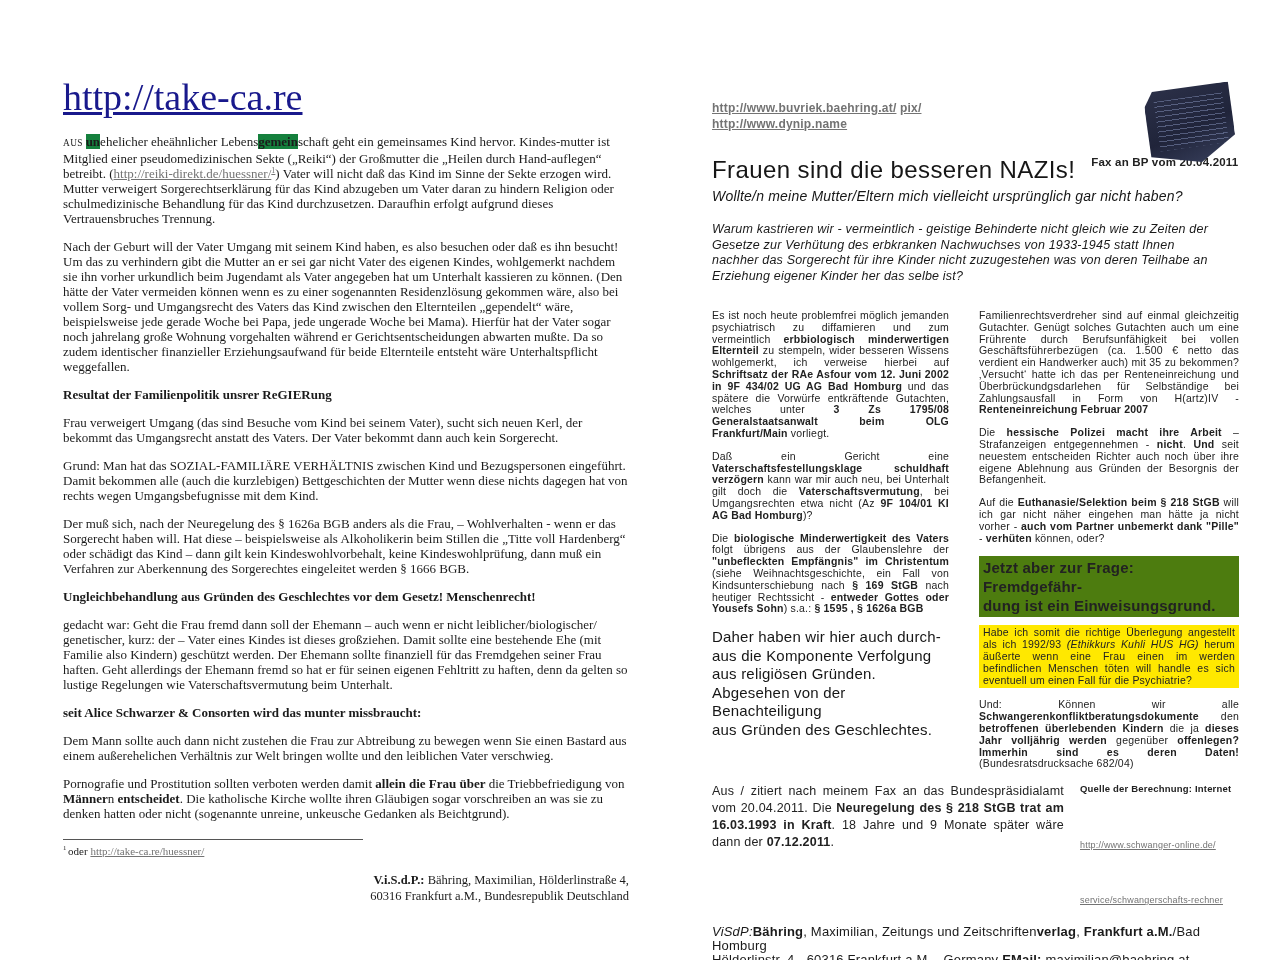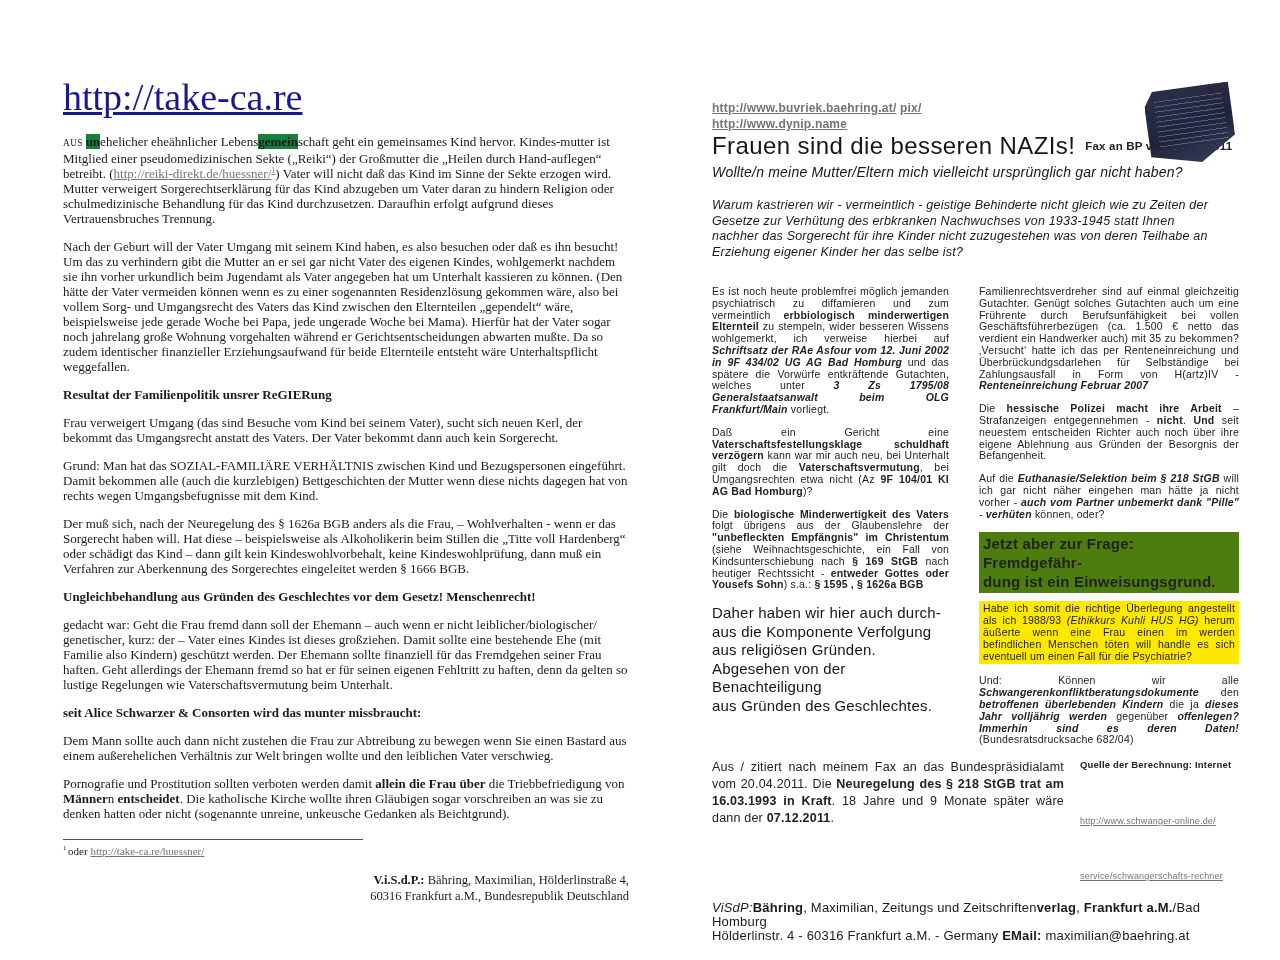--- a/index.html
+++ b/index.html
@@ -1,42 +1,42 @@
 <!DOCTYPE html>
 <html><head>
 <meta charset="utf-8">
 <style>
   html,body{margin:0;padding:0;background:#ffffff;width:1280px;height:960px;overflow:hidden;}
   body{font-family:"Liberation Sans",sans-serif;color:#1c1c1c;}
 
   
   .b{font-weight:bold;}
   .i{font-style:italic;}
-  .bi{font-weight:bold;font-style:italic;}
+  .bi{font-weight:bold;}
   .hl{background:#15803d;}
   .link{color:#737373;text-decoration:underline;cursor:pointer;margin-top:43px;}
   .sup{vertical-align:super;font-size:0.62em;line-height:0;}
   .sc{font-size:0.72em;letter-spacing:0.4px;}
 
   
   .page-left{position:absolute;left:63px;top:78px;width:566px;
     font-family:"Liberation Serif",serif;font-size:13px;line-height:15px;color:#1b1b1b;}
   .lp-title{display:inline-block;font-size:38px;line-height:1.05;color:#19198c;
     text-decoration:underline;margin:0 0 16px 0;font-weight:normal;}
   .page-left p{margin:0 0 13px 0;}
   .page-left h3{font-size:13px;line-height:15px;margin:0 0 13px 0;font-weight:bold;}
   .footnote-rule{border:none;border-top:1px solid #555;width:300px;margin:18px 0 4px 0;}
   .footnote{font-size:11px;margin:0 0 4px 0;}
   .visdp{ text-align:right;font-size:12.5px;line-height:16px;margin-top:6px;}
 
   
   .page-right{position:absolute;left:712px;top:100px;width:527px;color:#222;
     letter-spacing:0.2px;}
   .rp-links{font-size:12px;line-height:16px;font-weight:bold;}
-  .rp-headrow{display:flex;align-items:center;gap:10px;margin-top:0;}
+  .rp-headrow{display:flex;align-items:flex-start;gap:16px;margin-top:24px;}
   .rp-headline{font-size:24px;letter-spacing:0.4px;color:#161616;}
   .rp-fax-note{font-size:11.5px;font-weight:bold;white-space:nowrap;}
   .rp-subtitle{font-size:14px;font-style:italic;margin-top:4px;color:#161616;}
   .rp-intro{font-size:12.5px;line-height:15.5px;font-style:italic;margin-top:18px;width:505px;color:#1a1a1a;}
   .rp-cols{display:flex;gap:30px;margin-top:26px;}
   .col-l{width:237px;}
   .col-r{width:260px;}
   .rp-cols p{font-size:10.5px;line-height:11.8px;text-align:justify;margin:0 0 11px 0;}
   .subhead{font-size:15px;line-height:18.5px;white-space:pre-line;margin:13px 0 12px 0;color:#161616;}
   .hl-heading{font-size:15px;line-height:19px;font-weight:bold;white-space:pre-line;
@@ -106,21 +106,21 @@
 aus religiösen Gründen.
 Abgesehen von der Benachteiligung
 aus Gründen des Geschlechtes.</div>
     </div>
     <div class="col-r">
       <p><span>Familienrechtsverdreher sind auf einmal gleichzeitig Gutachter. Genügt solches Gutachten auch um eine Frührente durch Berufsunfähigkeit  bei vollen Geschäftsführerbezügen  (ca. 1.500 € netto das verdient ein Handwerker auch) mit 35 zu bekommen?  ‚Versucht‘ hatte ich das per Renteneinreichung und Überbrückundgsdarlehen für Selbständige bei Zahlungsausfall  in Form von H(artz)IV - </span><span class="bi">Renteneinreichung Februar 2007</span></p>
       <p><span>Die </span><span class="b">hessische Polizei macht ihre Arbeit</span><span> – Strafanzeigen entgegennehmen - </span><span class="b">nicht</span><span>.  </span><span class="b">Und</span><span> seit neuestem entscheiden Richter auch noch über ihre eigene Ablehnung aus Gründen der Besorgnis der Befangenheit.</span></p>
       <p><span>Auf die </span><span class="bi">Euthanasie/Selektion beim § 218 StGB</span><span> will ich gar nicht näher eingehen man hätte ja nicht vorher - </span><span class="bi">auch vom Partner unbemerkt dank "Pille"</span><span> - </span><span class="bi">verhüten</span><span> können, oder?</span></p>
       <div class="hl-heading">Jetzt aber zur Frage: Fremdgefähr-
 dung ist ein Einweisungsgrund.</div>
-      <p class="hl-para"><span>Habe ich somit die richtige Überlegung angestellt als ich 1988/93 </span><span class="i">(Ethikkurs Kuhli HUS HG)</span><span> herum äußerte wenn eine Frau einen im werden befindlichen Menschen töten will handle es sich eventuell um einen Fall für die Psychiatrie?</span></p>
+      <p class="hl-para"><span>Habe ich somit die richtige Überlegung angestellt als ich 1992/93 </span><span class="i">(Ethikkurs Kuhli HUS HG)</span><span> herum äußerte wenn eine Frau einen im werden befindlichen Menschen töten will handle es sich eventuell um einen Fall für die Psychiatrie?</span></p>
       <p><span>Und: Können wir alle </span><span class="bi">Schwangerenkonfliktberatungsdokumente</span><span> den </span><span class="bi">betroffenen überlebenden Kindern</span><span> die ja </span><span class="bi">dieses Jahr volljährig werden</span><span> gegenüber </span><span class="bi">offenlegen? Immerhin sind es deren Daten!</span><span>      (Bundesratsdrucksache 682/04)</span></p>
     </div>
   </div>
 
   <div class="rp-bottom">
     <div class="bottom-para"><span>Aus / zitiert nach meinem Fax an das Bundespräsidialamt vom 20.04.2011. Die </span><span class="b">Neuregelung des § 218 StGB trat am 16.03.1993 in Kraft</span><span>. 18 Jahre und  9 Monate später wäre dann der </span><span class="b">07.12.2011</span><span>.</span></div>
     <div class="source-note">
       <div class="title">Quelle der Berechnung: Internet</div>
       <span class="slink link">http://www.schwanger-online.de/</span>
       <span class="slink link">service/schwangerschafts-rechner</span>

